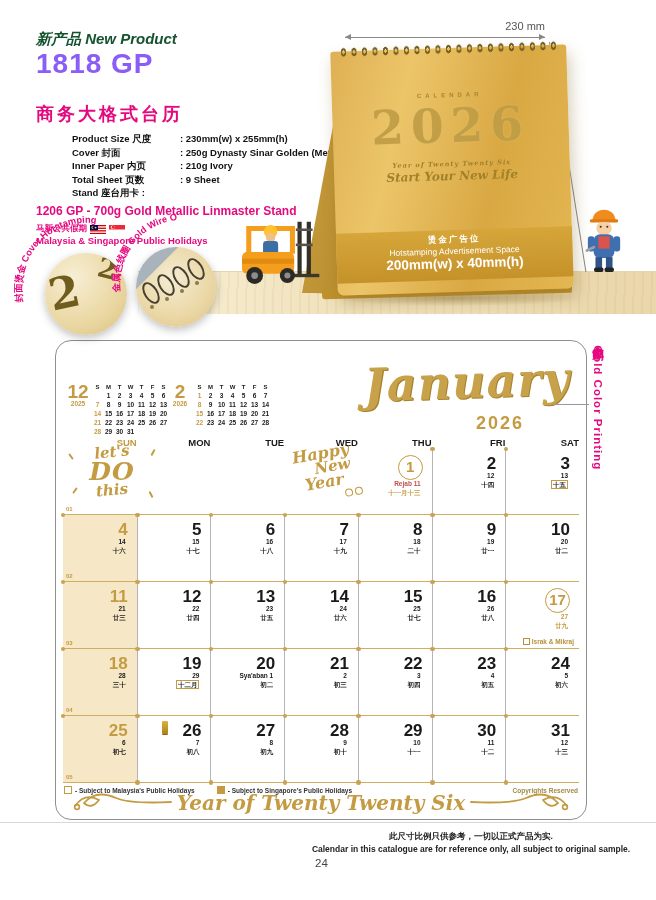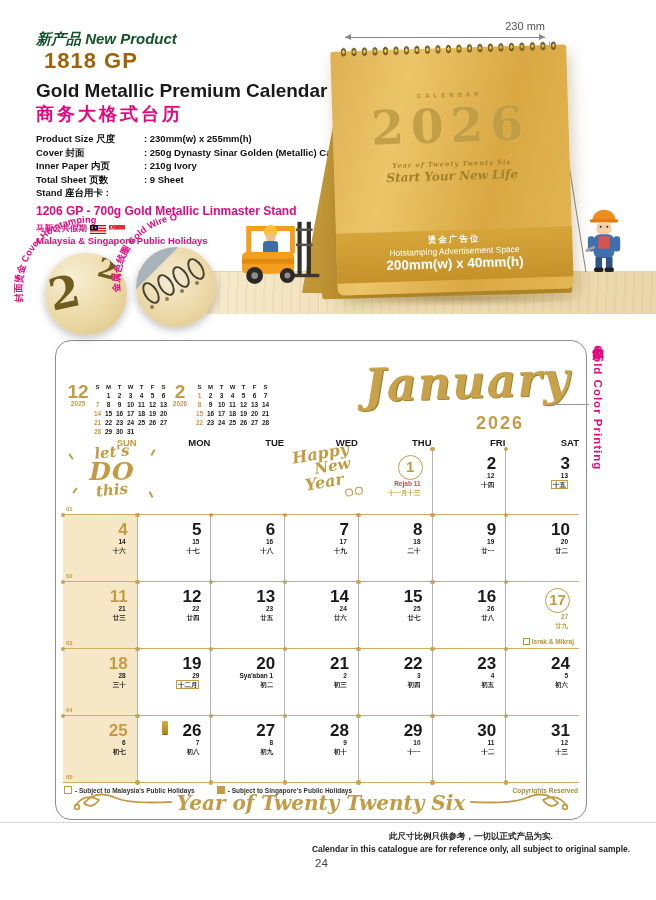--- a/index.html
+++ b/index.html
@@ -1,24 +1,24 @@
 <!DOCTYPE html>
 <html><head>
 <meta charset="utf-8">
 <style>
   html,body{margin:0;padding:0;background:#fff;}
   .page{position:relative;width:656px;height:900px;background:#fff;overflow:hidden;
         font-family:"Liberation Sans",sans-serif;color:#111;}
   
   .new-label{position:absolute;left:36px;top:30px;font-size:15px;font-weight:bold;color:#14532d;font-style:italic;}
-  .prod-code{position:absolute;left:44px;top:48px;font-size:22px;font-weight:bold;color:#a16207;letter-spacing:1px;}
+  .prod-code{position:absolute;left:36px;top:48px;font-size:28px;font-weight:bold;color:#8b5cf6;letter-spacing:1px;}
   .prod-name-en{position:absolute;left:36px;top:80px;font-size:19px;font-weight:bold;color:#1a1a1a;}
   .prod-name-zh{position:absolute;left:36px;top:102px;font-size:18px;font-weight:bold;color:#e5097f;letter-spacing:3px;}
   .specs{position:absolute;left:36px;top:132px;font-size:9.5px;font-weight:bold;line-height:13.5px;}
-  .spec-row{white-space:nowrap;}
+  .spec-row{white-space:nowrap;margin-left:36px;}
   .spec-label{display:inline-block;width:108px;}
   .stand-line{position:absolute;left:36px;top:204px;font-size:12px;font-weight:bold;color:#e5097f;}
   .holiday-zh-row{position:absolute;left:36px;top:223px;font-size:8.5px;font-weight:bold;color:#e5097f;display:flex;align-items:center;gap:3px;}
   .holiday-en{position:absolute;left:36px;top:235px;font-size:9.5px;font-weight:bold;color:#e5097f;}
   .flag{display:inline-block;}
   
   .desk{position:absolute;left:138px;top:271px;width:518px;height:42px;
         background:linear-gradient(90deg,rgba(255,255,255,1) 0,rgba(247,236,209,1) 9%,#f0e1ba 40%,#ead7ab 100%);
         border-top:1px solid #e8d6ab;}
   .desk:after{content:'';position:absolute;inset:0;background:repeating-linear-gradient(92deg,rgba(160,120,60,.07) 0 2px,transparent 2px 9px);}
@@ -146,21 +146,20 @@
         line-height:12.5px;color:#222;}
   .pagenum{position:absolute;left:315px;top:857px;font-size:11.5px;color:#444;}
 </style>
 </head>
 <body>
 
 <div class="page">
 
   <div class="new-label">新产品 New Product</div>
   <div class="prod-code">1818 GP</div>
-  <div class="prod-name-en">Gold Metallic Premium Calendar</div>
   <div class="prod-name-zh">商务大格式台历</div>
   <div class="specs">
       <div class="spec-row"><span class="spec-label">Product Size 尺度</span><span class="spec-value">: 230mm(w) x 255mm(h)</span></div>
       <div class="spec-row"><span class="spec-label">Cover 封面</span><span class="spec-value">: 250g Dynasty Sinar Golden (Metallic) Card</span></div>
       <div class="spec-row"><span class="spec-label">Inner Paper 内页</span><span class="spec-value">: 210g Ivory</span></div>
       <div class="spec-row"><span class="spec-label">Total Sheet 页数</span><span class="spec-value">: 9 Sheet</span></div>
       <div class="spec-row"><span class="spec-label">Stand 座台用卡 :</span><span class="spec-value"></span></div>
     </div>
   <div class="stand-line">1206 GP  - 700g Gold Metallic Linmaster Stand</div>
   <div class="holiday-zh-row">

